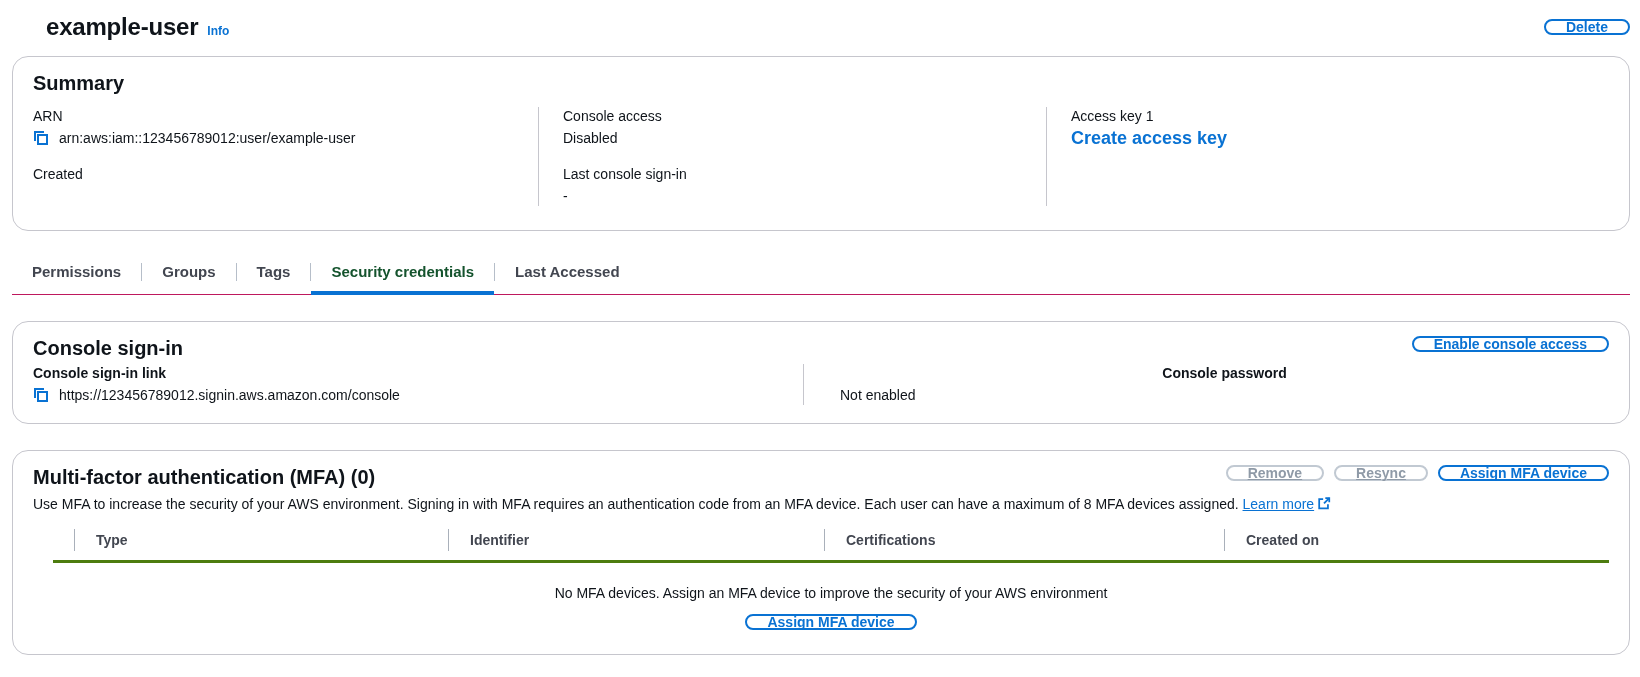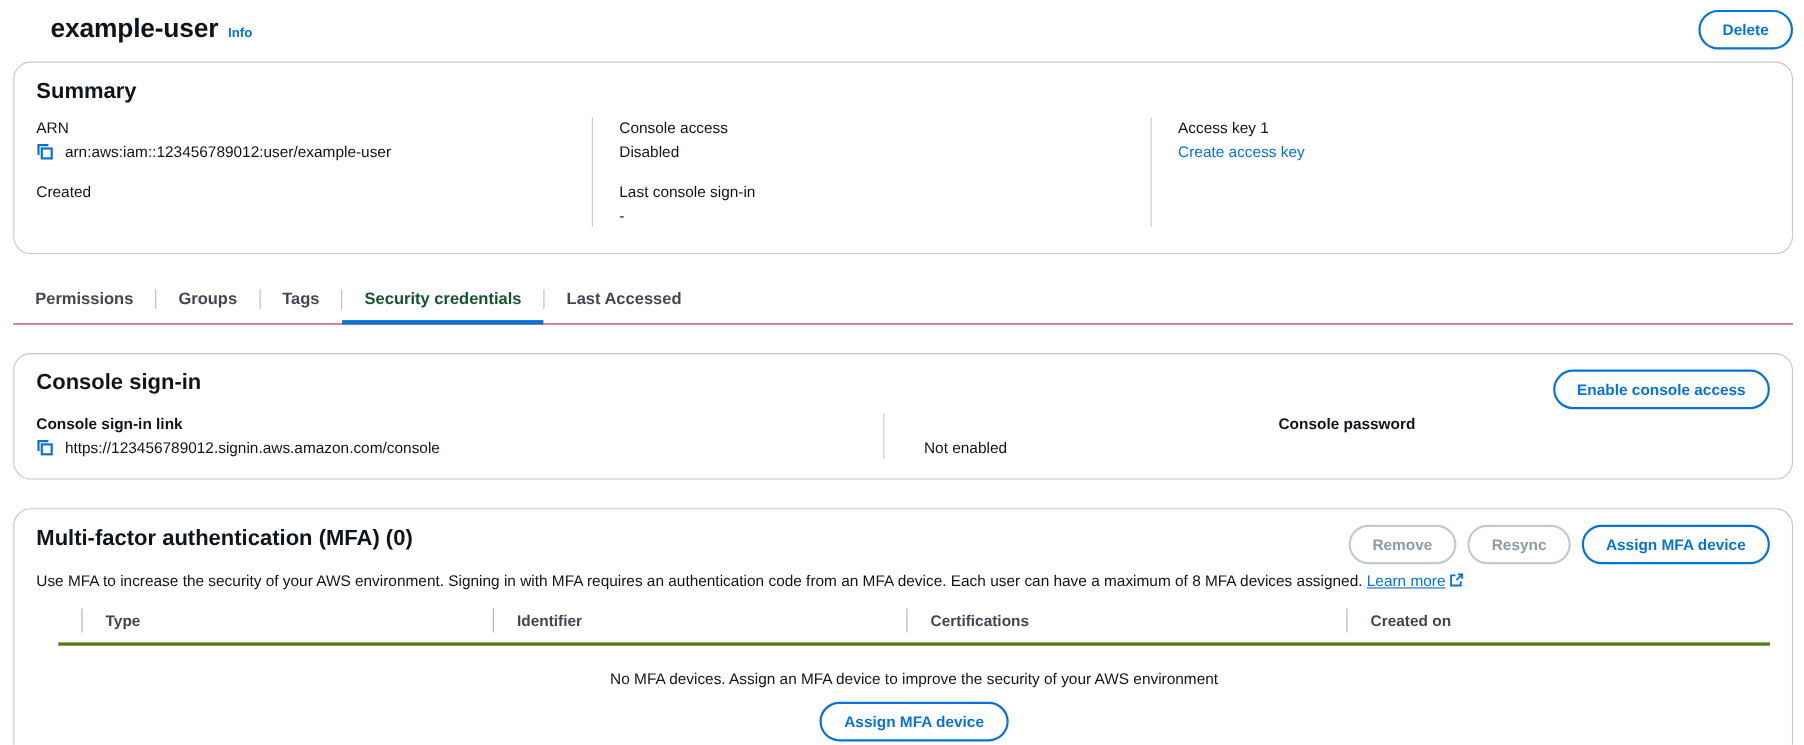--- a/index.html
+++ b/index.html
@@ -12,44 +12,44 @@
   .topbar {
     display:flex; justify-content:space-between; align-items:center;
     padding:10px 10px 0 20px; height:44px;margin-left:26px;
   }
   .title-wrap { display:flex; align-items:baseline; }
   h1 { font-size:24px; font-weight:700; letter-spacing:-0.2px; }
   .info-link { color:#0972d3; font-size:12px; font-weight:700; margin-left:9px; cursor:pointer; }
 
   .btn {
     display:inline-flex; align-items:center; justify-content:center;
-    height:36px; padding:0 20px; background:#fff;
+    height:16px; padding:0 20px; background:#fff;
     border:2px solid #0972d3; border-radius:20px;
     color:#0972d3; font-weight:700; font-size:14px;
-    font-family:inherit; cursor:pointer; white-space:nowrap;
+    font-family:inherit; cursor:pointer; white-space:nowrap;text-decoration:underline;
   }
   .btn.disabled { border-color:#c1c9d2; color:#8f9aa7; cursor:default; }
 
   .content { padding:0 10px 0 12px; }
 
   .card {
     border:1px solid #c6c6cd; border-radius:16px; background:#fff;
     padding:14px 20px 16px;
   }
   .card-heading { font-size:20px; font-weight:700; line-height:24px; }
 
   
   .summary-card { margin-top:12px; padding-bottom:24px; }
   .summary-grid { display:grid; grid-template-columns:505px 508px 1fr; margin-top:12px; }
   .sum-col + .sum-col { border-left:1px solid #c6c6cd; padding-left:24px; }
   .field + .field { margin-top:17px; }
   .f-label { font-size:14px; line-height:19px; color:#0f141a; }
   .f-value { margin-top:2px; display:flex; align-items:center; gap:10px; font-size:14px; line-height:20px; }
   .copy-btn { display:inline-flex; border:none; background:none; padding:0; cursor:pointer; line-height:0; }
-  .link { color:#0972d3; font-weight:400; font-size:14px; text-decoration:none; cursor:pointer; }
+  .link { color:#0972d3; font-weight:700; font-size:18px; text-decoration:none; cursor:pointer; }
 
   
   .tabs { display:flex; align-items:stretch; margin-top:22px; border-bottom:1px solid #be185d;text-align:right; }
   .tab {
     position:relative; padding:10px 20px 14px; font-size:15px; font-weight:700;
     color:#424650; cursor:pointer; white-space:nowrap;
   }
   .tab.active { color:#14532d; }
   .tab.active::after {
     content:""; position:absolute; left:0; right:0; bottom:-1px; height:4px; background:#0972d3;

